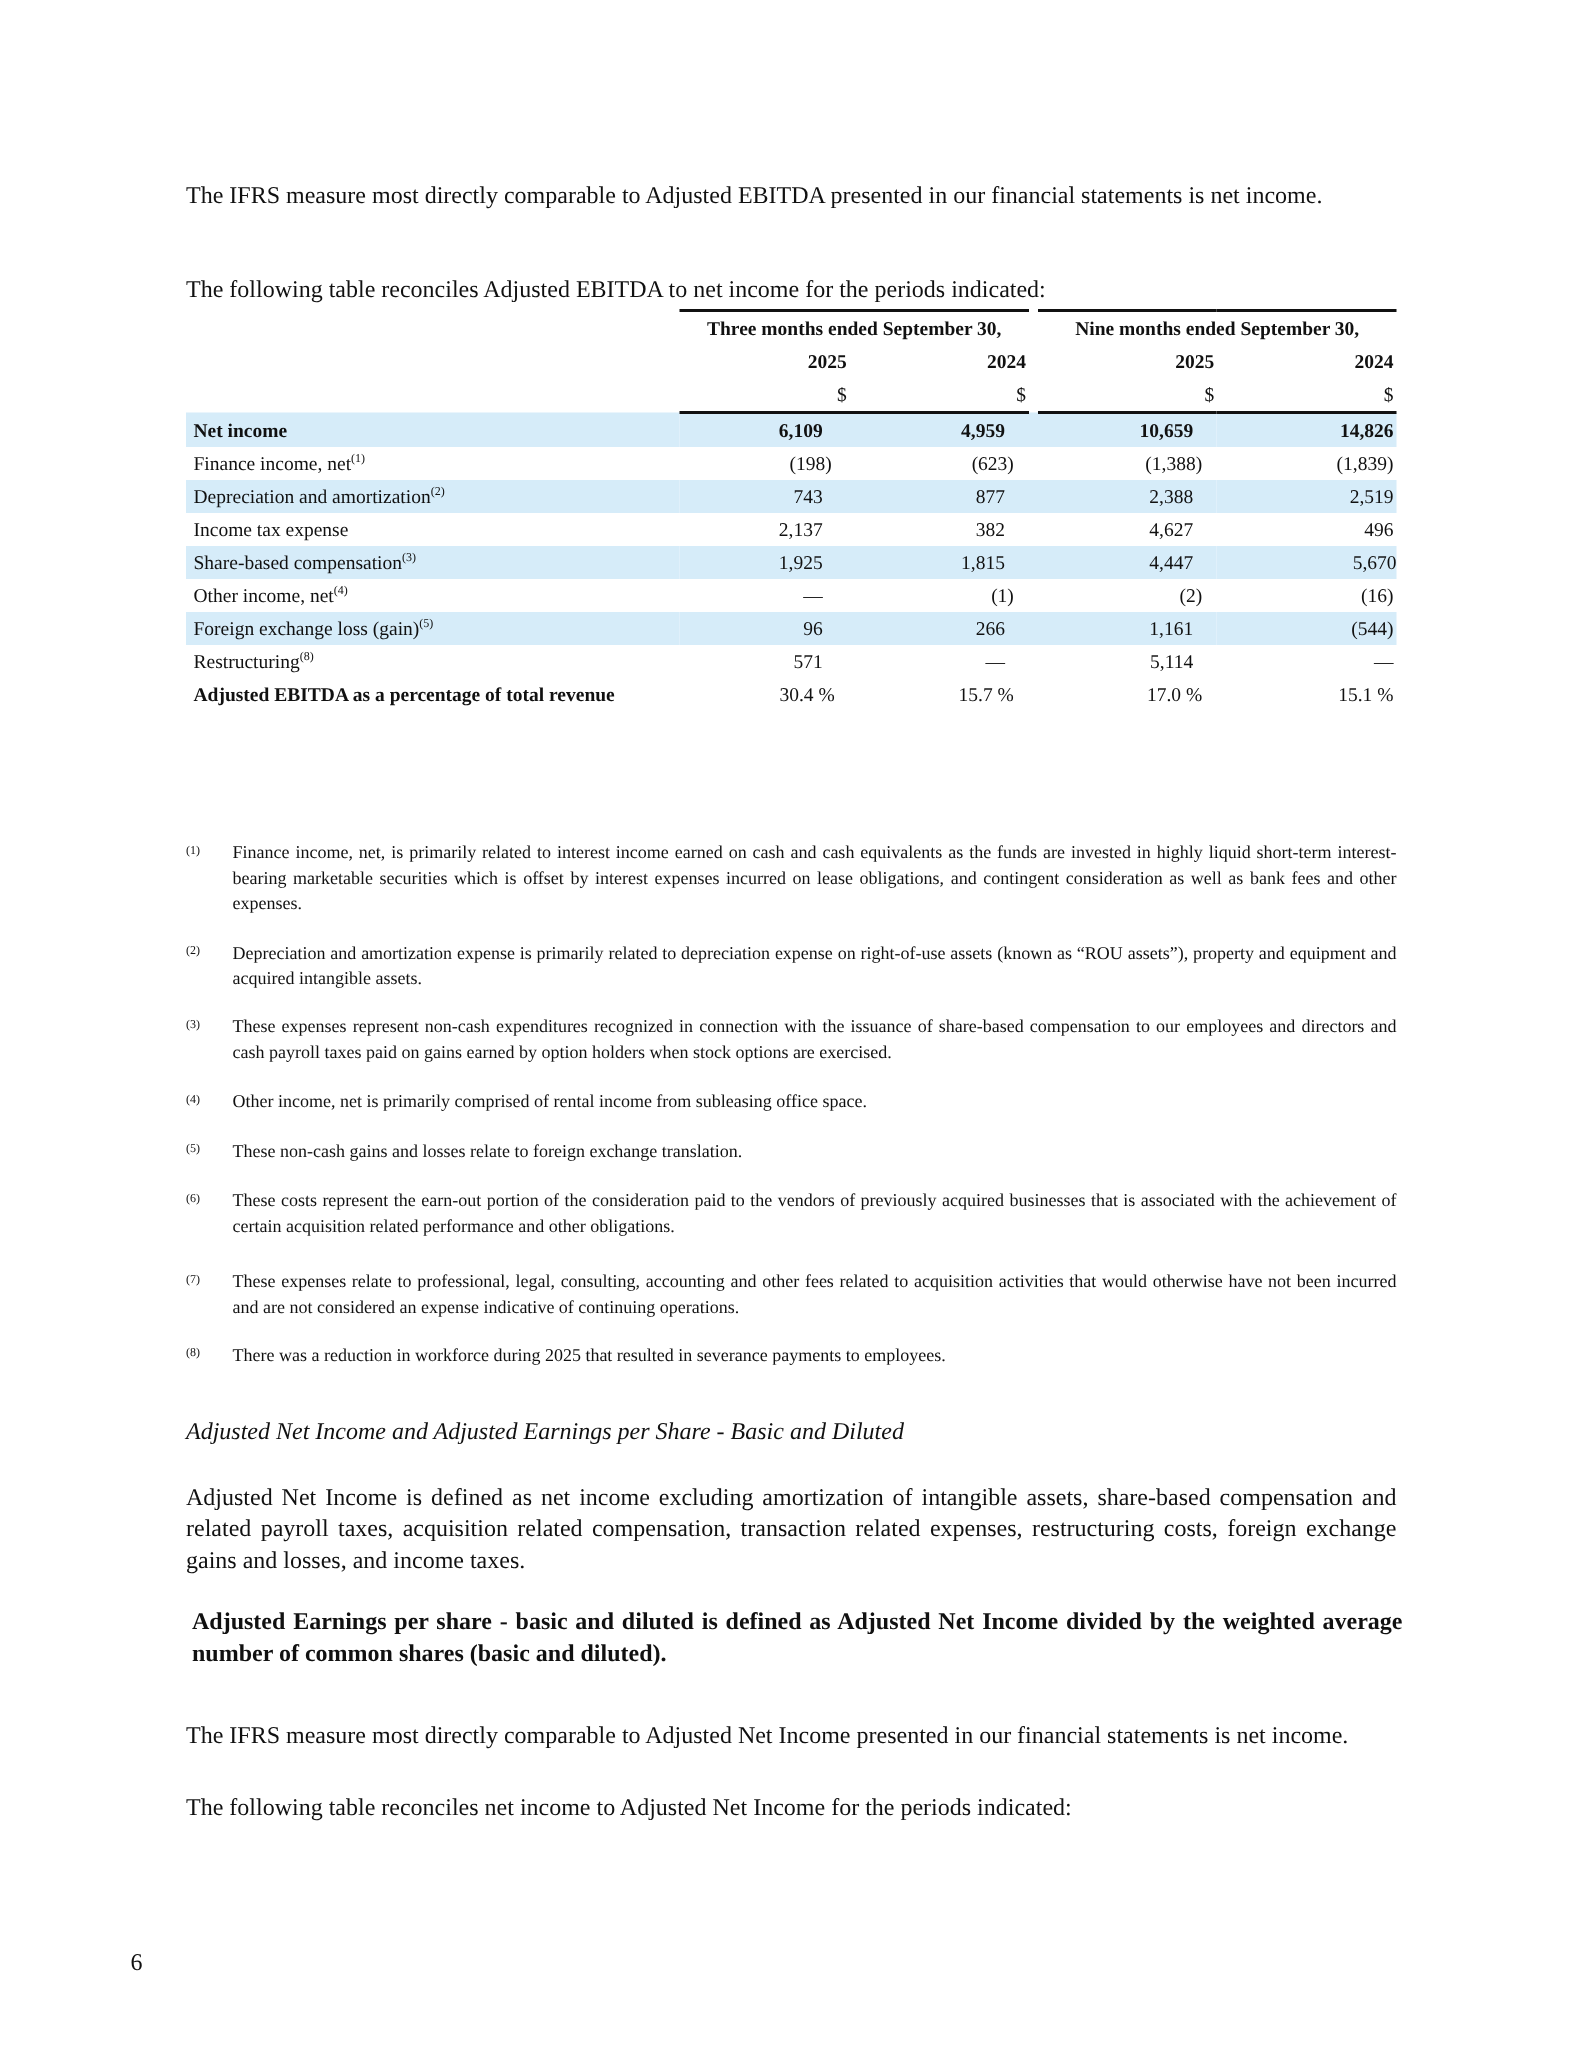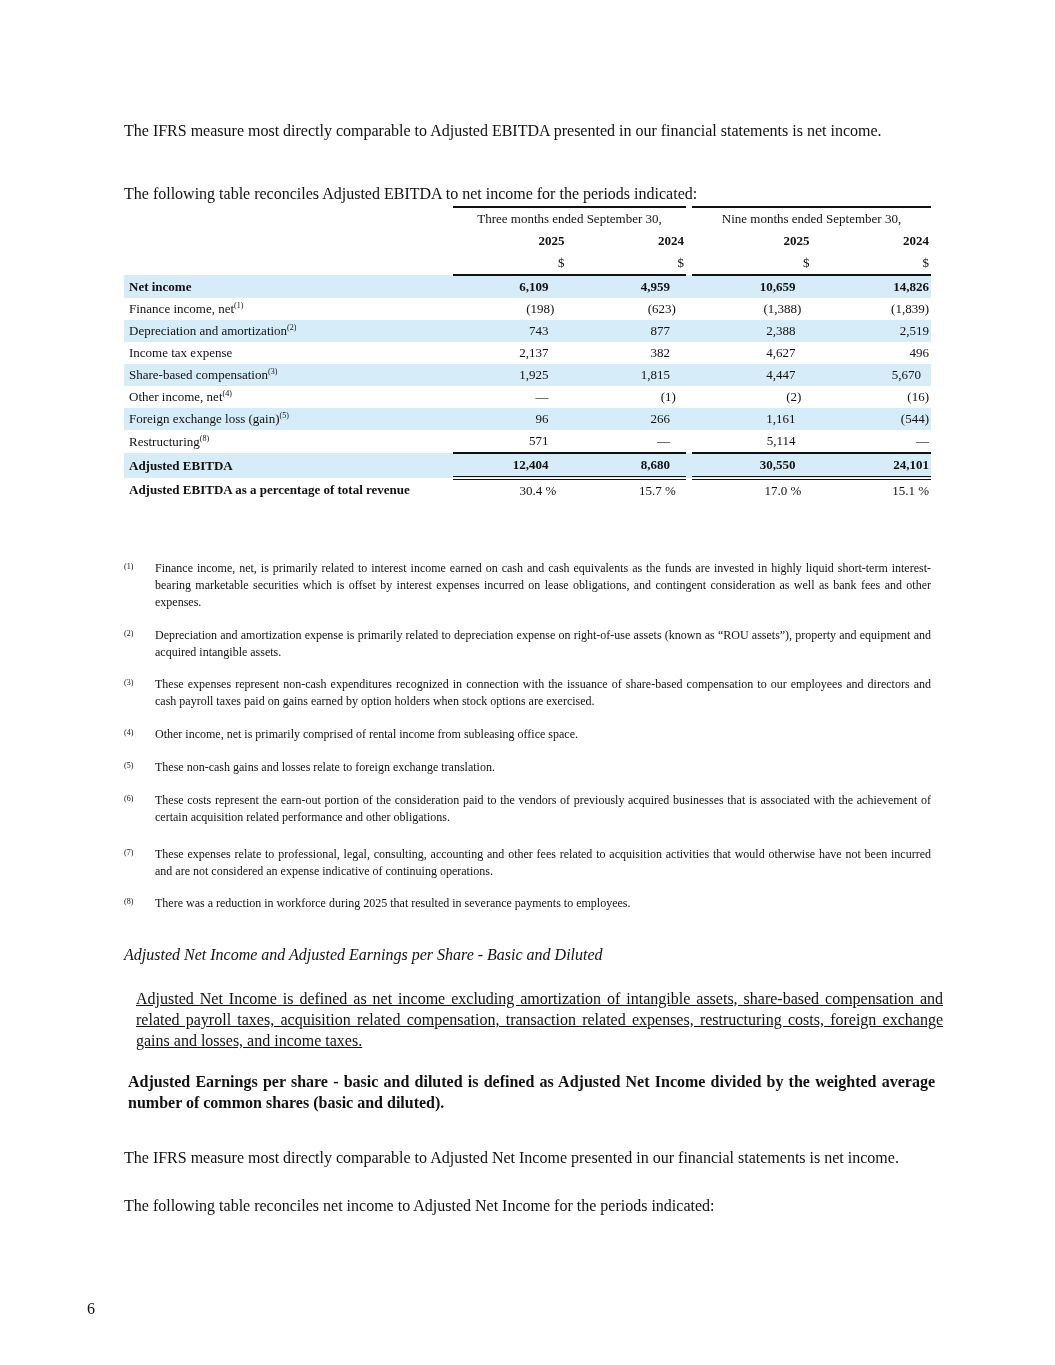--- a/index.html
+++ b/index.html
@@ -12,21 +12,21 @@
   table.recon td { height: 22px; padding: 0; vertical-align: middle; }
   td.lbl { width: 320px; padding-left: 5px !important; }
   td.num { text-align: right; }
   td.gap { width: 6px; }
   .c1 { width: 110px; padding-right: 0; }
   .c2 { width: 116px; }
   .c3 { width: 116px; }
   .c4 { width: 116px; }
   tr.hl td { background: #d6ecf9; }
   tr.hl td.gap { background: #d6ecf9; }
-  .hdr { font-weight: normal; text-align: center; }
+  .hdr { font-weight: bold; text-align: center; }
   .hdr-top { border-top: 2px solid #111; }
   .yr { font-weight: bold; text-align: right; }
   .dol { text-align: right; }
   .bot { border-bottom: 2px solid #111; }
   tr.total td.numcell { border-top: 2px solid #111; border-bottom: 4px double #111; }
   tr.bold td { font-weight: bold; }
   sup { font-size: 8px; vertical-align: 5px; line-height: 0; }
   .fn { position: absolute; left: 0; width: 807px; font-size: 12px; line-height: 17px; }
   .fn .mark { position: absolute; left: 0; top: -2px; font-size: 8px; }
   .fn .txt { margin-left: 31px; text-align: justify; }
@@ -96,21 +96,21 @@
           <td class="gap"></td>
           <td class="num numcell" style="padding-right: 16px;">4,627</td>
           <td class="num numcell" style="padding-right: 2px;">496</td>
         </tr>
         <tr class="hl">
           <td class="lbl"><span>Share-based compensation</span><sup>(3)</sup></td>
           <td class="num numcell" style="padding-right: 18px;">1,925</td>
           <td class="num numcell" style="padding-right: 16px;">1,815</td>
           <td class="gap"></td>
           <td class="num numcell" style="padding-right: 16px;">4,447</td>
-          <td class="num numcell" style="padding-right: 10px;">5,670</td>
+          <td class="num numcell" style="padding-right: 0;">5,670</td>
         </tr>
         <tr>
           <td class="lbl"><span>Other income, net</span><sup>(4)</sup></td>
           <td class="num numcell" style="padding-right: 18px;">—</td>
           <td class="num numcell" style="padding-right: 10px;">(1)</td>
           <td class="gap"></td>
           <td class="num numcell" style="padding-right: 10px;">(2)</td>
           <td class="num numcell" style="padding-right: 2px;">(16)</td>
         </tr>
         <tr class="hl">
@@ -121,28 +121,20 @@
           <td class="num numcell" style="padding-right: 16px;">1,161</td>
           <td class="num numcell" style="padding-right: 2px;">(544)</td>
         </tr>
         <tr>
           <td class="lbl"><span>Restructuring</span><sup>(8)</sup></td>
           <td class="num numcell" style="padding-right: 18px;">571</td>
           <td class="num numcell" style="padding-right: 16px;">—</td>
           <td class="gap"></td>
           <td class="num numcell" style="padding-right: 16px;">5,114</td>
           <td class="num numcell" style="padding-right: 2px;">—</td>
-        </tr>
-        <tr class="hl total bold">
-          <td class="lbl" style="border-top: none;"><span>Adjusted EBITDA</span></td>
-          <td class="num numcell" style="padding-right: 18px;">12,404</td>
-          <td class="num numcell" style="padding-right: 16px;">8,680</td>
-          <td class="gap"></td>
-          <td class="num numcell" style="padding-right: 16px;">30,550</td>
-          <td class="num numcell" style="padding-right: 2px;">24,101</td>
         </tr>
         <tr class="bold">
           <td class="lbl"><span>Adjusted EBITDA as a percentage of total revenue</span></td>
           <td class="num" style="padding-right: 10px; font-weight: normal;">30.4 %</td>
           <td class="num" style="padding-right: 10px; font-weight: normal;">15.7 %</td>
           <td class="gap"></td>
           <td class="num" style="padding-right: 10px; font-weight: normal;">17.0 %</td>
           <td class="num" style="padding-right: 2px; font-weight: normal;">15.1 %</td>
         </tr>
       </tbody>
@@ -177,19 +169,19 @@
         <span class="mark">(7)</span>
         <div class="txt">These expenses relate to professional, legal, consulting, accounting and other fees related to acquisition activities that would otherwise have not been incurred and are not considered an expense indicative of continuing operations.</div>
       </div>
       <div class="fn" style="top: 895px;">
         <span class="mark">(8)</span>
         <div class="txt">There was a reduction in workforce during 2025 that resulted in severance payments to employees.</div>
       </div>
     </div>
 
   <div class="subhead">Adjusted Net Income and Adjusted Earnings per Share - Basic and Diluted</div>
-  <p class="body" style="position:absolute; top:988px; left:12px; width:807px;text-decoration:underline;">Adjusted Net Income is defined as net income excluding amortization of intangible assets, share-based compensation and related payroll taxes, acquisition related compensation, transaction related expenses, restructuring costs, foreign exchange gains and losses, and income taxes.</p>
+  <p class="body" style="position:absolute; top:988px; left:0; width:807px;">Adjusted Net Income is defined as net income excluding amortization of intangible assets, share-based compensation and related payroll taxes, acquisition related compensation, transaction related expenses, restructuring costs, foreign exchange gains and losses, and income taxes.</p>
   <p class="body" style="position:absolute; top:1071px; left:4px; width:807px;font-weight:bold;">Adjusted Earnings per share - basic and diluted is defined as Adjusted Net Income divided by the weighted average number of common shares (basic and diluted).</p>
   <p class="body" style="position:absolute; top:1147px; left:0; width:807px;">The IFRS measure most directly comparable to Adjusted Net Income presented in our financial statements is net income.</p>
   <p class="body" style="position:absolute; top:1195px; left:0; width:807px;">The following table reconciles net income to Adjusted Net Income for the periods indicated:</p>
 </div>
 
 <div class="pageno">6</div>
 
 </body></html>

